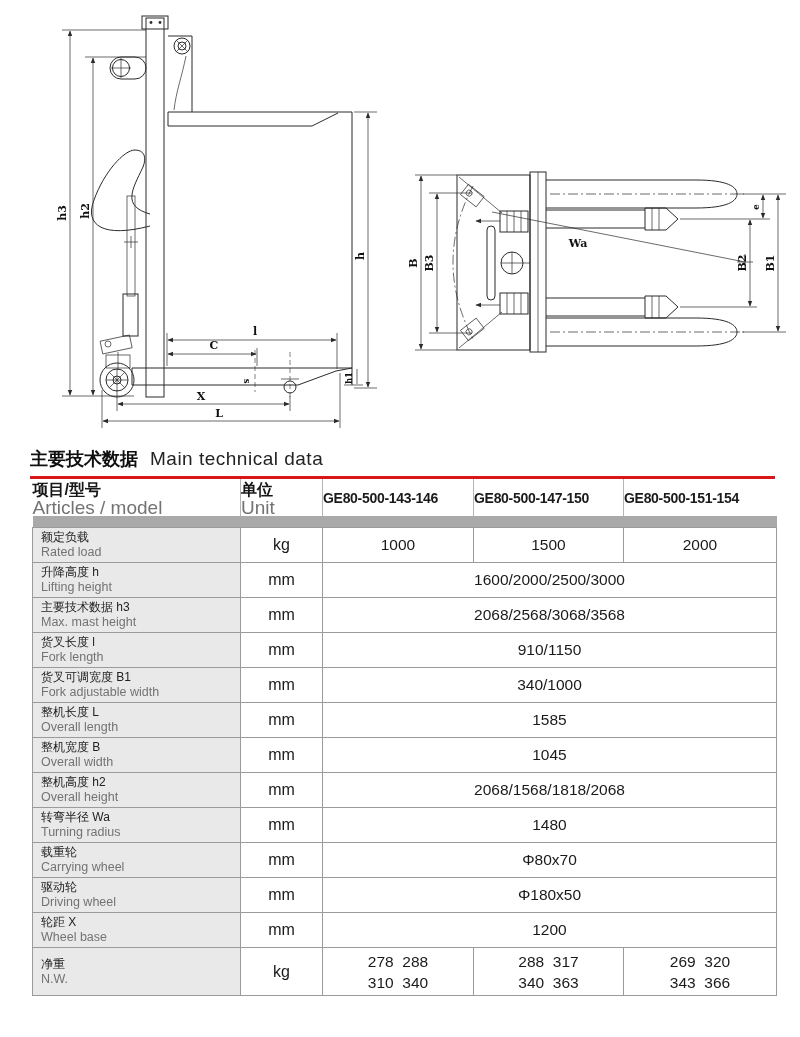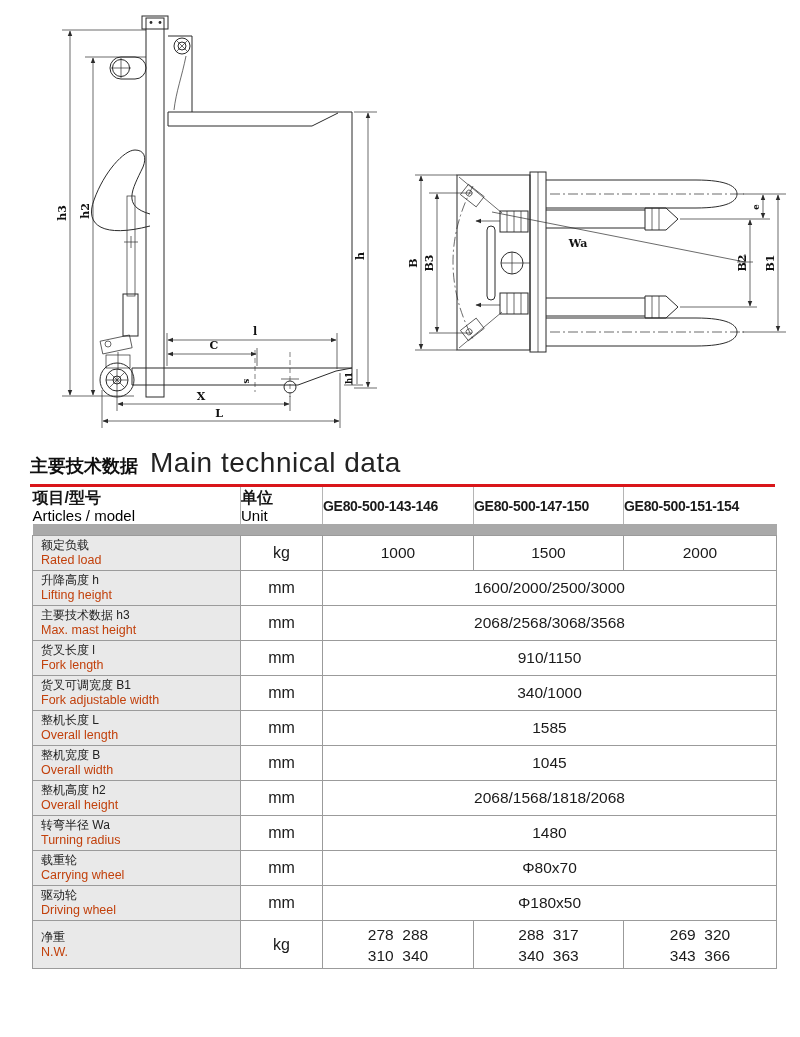--- a/index.html
+++ b/index.html
@@ -11,38 +11,38 @@
   .t{fill:none;stroke:#2b2b2b;stroke-width:0.7;}
   .dim{fill:none;stroke:#2b2b2b;stroke-width:0.7;}
   .cl{fill:none;stroke:#2b2b2b;stroke-width:0.7;stroke-dasharray:10 3 2 3;}
   .dash{fill:none;stroke:#2b2b2b;stroke-width:0.6;stroke-dasharray:5 3;}
   .lab{font-family:"DejaVu Serif",serif;font-weight:bold;font-size:11px;fill:#111;}
   .lab-s{font-family:"DejaVu Serif",serif;font-weight:bold;font-size:8.5px;fill:#111;}
   .solid{fill:#2b2b2b;stroke:none;}
   
   .titlebar{padding:6px 0 0 30px;white-space:nowrap;}
   .title-cn{display:inline-block;font-size:18px;font-weight:bold;color:#0f0f0f;vertical-align:baseline;}
-  .title-en{display:inline-block;font-size:28px;font-weight:400;color:#232323;margin-left:12px;letter-spacing:.5px;}
+  .title-en{display:inline-block;font-size:19px;font-weight:400;color:#232323;margin-left:12px;letter-spacing:.5px;}
   .redline{margin:5px 25px 0 30px;height:3px;}
   
   table.spec{border-collapse:collapse;table-layout:fixed;margin:0 0 0 32px;width:744px;}
   .head td{border:none;height:37px;vertical-align:middle;background:#fff;padding:0;}
   .h-lbl{padding-left:6px;}
   .hcn{font-size:16px;font-weight:bold;color:#161616;line-height:20px;}
-  .hen{font-size:15px;color:#000000;line-height:16px;}
+  .hen{font-size:19px;color:#737373;line-height:16px;}
   .h-unit{padding-left:12px;}
   .hsep{border-left:1px solid #b5b5b5 !important;}
   .h-model{text-align:left;font-weight:bold;font-size:14px;letter-spacing:-0.3px;}
   .sep-td{height:11px;background:#a9a9a9;padding:0;border:none;}
   tr.r td{border:1px solid #9b9b9b;padding:0;}
   tr.r{height:33px;}
   tr.r-nw{height:48px;}
   td.lbl{background:#e9e9e9;padding:2px 4px 2px 8px !important;vertical-align:middle;}
   .cn{font-size:12px;line-height:15px;color:#222;}
-  .en{font-size:12.5px;line-height:15px;color:#c2410c;}
+  .en{font-size:12.5px;line-height:15px;color:#737373;}
   td.unit{text-align:center;font-size:16px;}
   td.val{text-align:center;font-size:15.5px;}
   .nw-line{white-space:pre;line-height:21px;text-align:center;}
 </style>
 </head>
 <body>
 
 <div class="page">
 
   <svg class="draw" width="800" height="441" viewBox="0 0 800 441">
@@ -348,20 +348,28 @@
 
       <tr class="r">
         <td class="lbl">
           <div class="cn">驱动轮</div>
           <div class="en">Driving wheel</div>
         </td>
         <td class="unit">mm</td>
         <td class="val" colspan="3">Φ180x50</td>
       </tr>
 
+      <tr class="r">
+        <td class="lbl">
+          <div class="cn">轮距 X</div>
+          <div class="en">Wheel base</div>
+        </td>
+        <td class="unit">mm</td>
+        <td class="val" colspan="3">1200</td>
+      </tr>
 
       <tr class="r r-nw">
         <td class="lbl">
           <div class="cn">净重</div>
           <div class="en">N.W.</div>
         </td>
         <td class="unit">kg</td>
         <td class="val">
           <div class="nw-line">278  288</div>
           <div class="nw-line">310  340</div>

